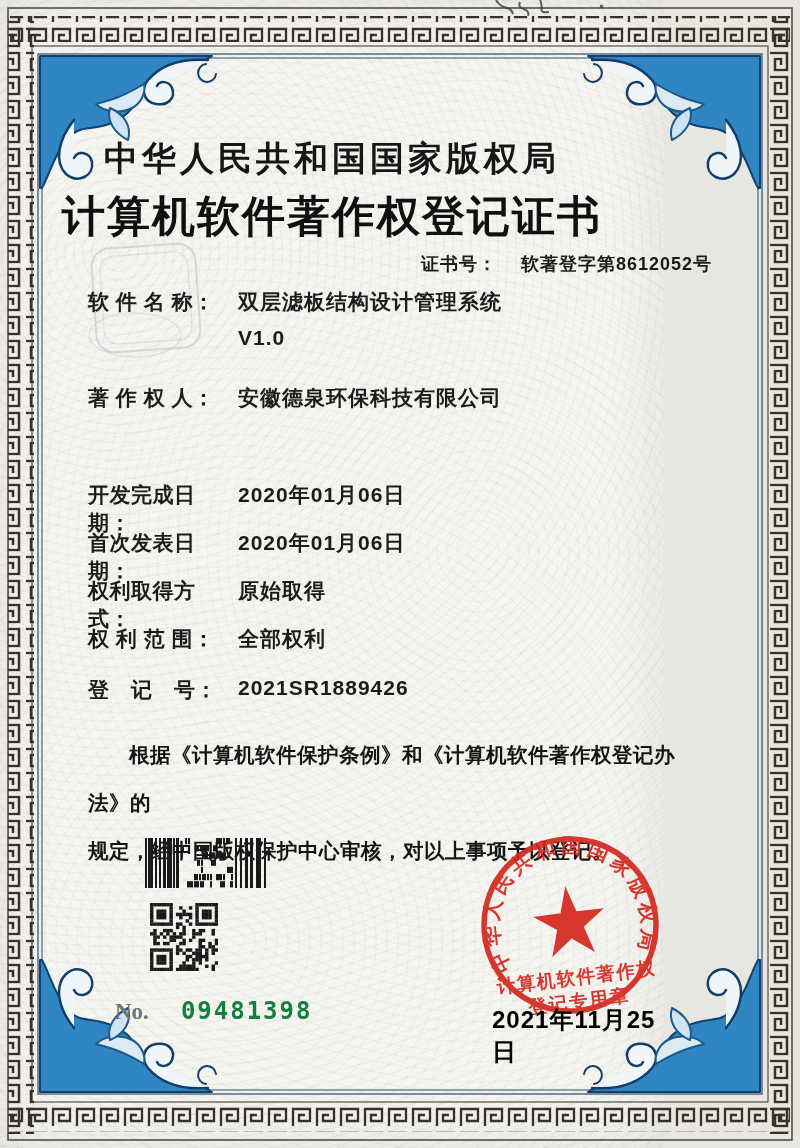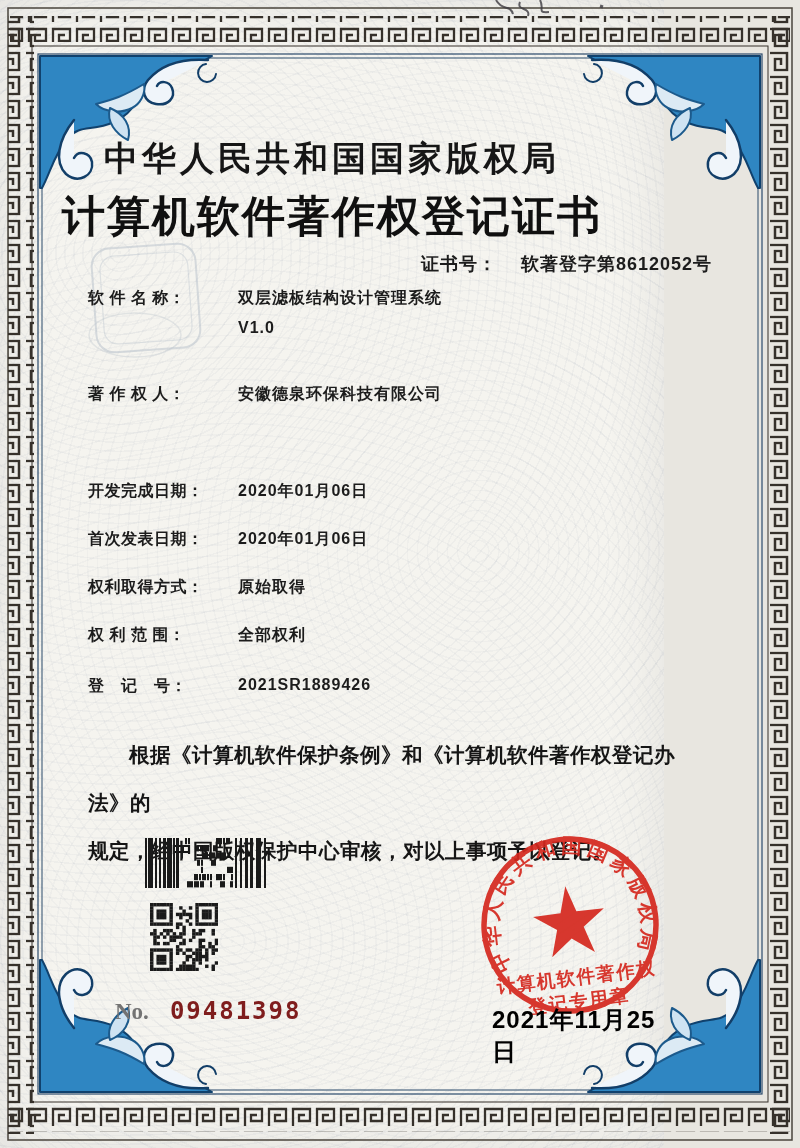--- a/index.html
+++ b/index.html
@@ -12,32 +12,32 @@
       repeating-radial-gradient(circle at 18% 22%, rgba(100,115,145,.05) 0 1.5px, transparent 1.5px 9px),
       repeating-radial-gradient(circle at 72% 48%, rgba(100,115,145,.045) 0 1.5px, transparent 1.5px 10px),
       repeating-radial-gradient(circle at 35% 82%, rgba(100,115,145,.045) 0 1.5px, transparent 1.5px 11px);}
   .abs{position:absolute;}
   .authority{top:136px;left:0;width:100%;text-align:center;font-size:34px;font-weight:bold;
              letter-spacing:4px;color:#161616;}
   .cert-title{top:188px;left:0;width:100%;text-align:center;font-size:43px;font-weight:bold;
               letter-spacing:2px;color:#101010;}
   .certno{top:252px;left:0;width:712px;text-align:right;font-size:18px;font-weight:bold;letter-spacing:1px;}
   .certno .lbl{margin-right:24px;}
-  .frow{left:88px;display:flex;align-items:flex-start;font-weight:bold;font-size:16px;}
+  .frow{left:88px;display:flex;align-items:flex-start;font-weight:bold;font-size:21px;}
   .frow .flabel{width:150px;flex:none;letter-spacing:.5px;}
   .frow .fvalue{letter-spacing:1px;}
   .fvalue .v2{display:block;margin-top:10px;}
   .statement{top:731px;left:88px;width:628px;font-size:20.5px;font-weight:600;
              line-height:48px;letter-spacing:.5px;color:#151515;}
   .statement .l1{text-indent:2em;display:block;}
   .statement .l2{display:block;}
   .serial{top:997px;left:115px;font-size:23px;display:flex;align-items:baseline;}
   .serial .no{font-family:"Liberation Serif", serif;font-weight:bold;color:#737373;}
-  .serial .num{margin-left:21px;font-family:"DejaVu Sans Mono", monospace;font-size:24px;
-               letter-spacing:2px;color:#7f1d1d;font-weight:bold;}
+  .serial .num{margin-left:32px;font-family:"DejaVu Sans Mono", monospace;font-size:24px;
+               letter-spacing:2px;color:#15803d;font-weight:bold;}
   .issue-date{top:1004px;left:492px;font-size:24px;font-weight:bold;color:#000000;letter-spacing:1px;}
   svg text{font-family:"Liberation Sans", sans-serif;}
 </style>
 </head>
 <body>
 
 <div class="paper">
 
   <svg class="abs" width="800" height="1148" viewBox="0 0 800 1148" style="top:0;left:0;">
     <defs>

